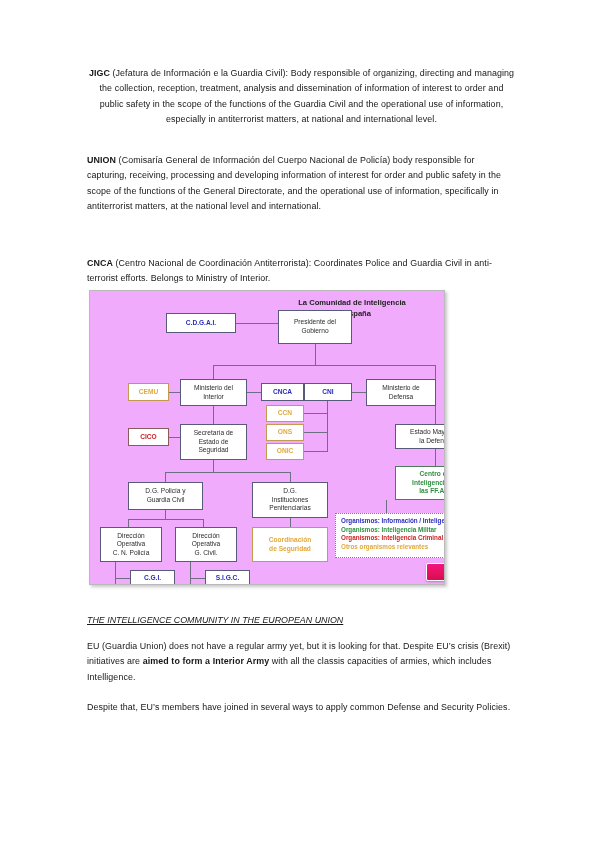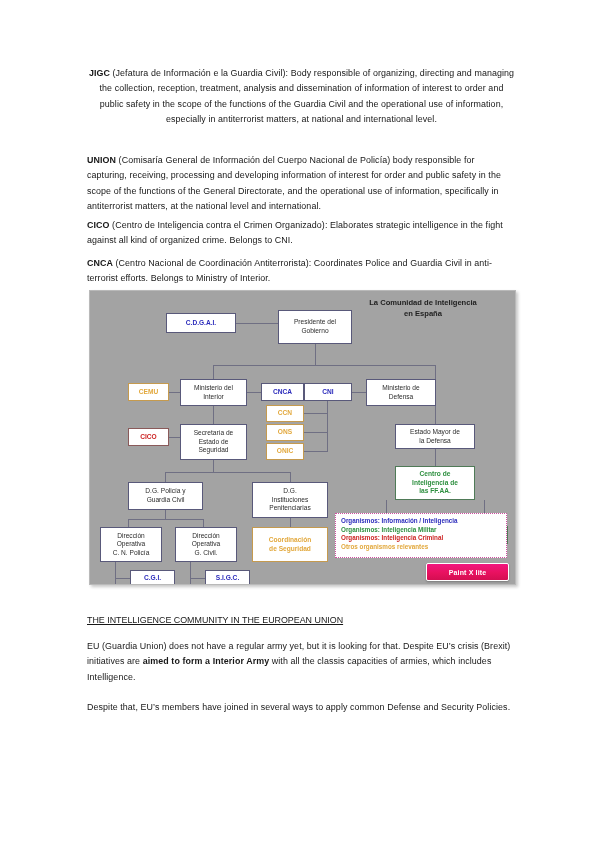--- a/index.html
+++ b/index.html
@@ -19,28 +19,29 @@
     text-align:left;
     color:#171717;
     letter-spacing:0.01em;
   }
   .para b{font-weight:bold;}
   .heading-underline{
     position:absolute;left:87px;width:429px;
     font-size:8.9px;line-height:15.4px;
     text-decoration:underline;
     color:#171717;
+    font-style:italic;
   }
 
   
   .diagram{
     position:absolute;
     left:89px;top:290px;
-    width:427px;height:295px;
-    background:#a3a3a3;
+    width:356px;height:295px;
+    background:#f0abfc;
     border:1px solid #b9b9b9;
     box-shadow:2px 2px 3px rgba(0,0,0,0.22);
     box-sizing:border-box;
     overflow:hidden;
   }
   .diagram-inner{position:absolute;left:0;top:0;width:100%;height:100%;}
   .dg-title{
     position:absolute;right:12px;top:7px;width:160px;
     text-align:center;
     font-size:7.6px;font-weight:bold;line-height:10.5px;
@@ -99,23 +100,20 @@
 <div class="page">
 
   <div class="para" style="top:66px;text-align:center;">
     <b>JIGC</b><span> (Jefatura de Información e la Guardia Civil): Body responsible of organizing, directing and managing the collection, reception, treatment, analysis and dissemination of information of interest to order and public safety in the scope of the functions of the Guardia Civil and the operational use of information, especially in antiterrorist matters, at national and international level.</span>
   </div>
 
   <div class="para" style="top:153px;">
     <b>UNION</b><span> (Comisaría General de Información del Cuerpo Nacional de Policía) body responsible for capturing, receiving, processing and developing information of interest for order and public safety in the scope of the functions of the General Directorate, and the operational use of information, specifically in antiterrorist matters, at the national level and international.</span>
   </div>
 
-  <div class="para" style="top:218px;">
-    <b>CICO</b><span> (Centro de Inteligencia contra el Crimen Organizado): Elaborates strategic intelligence in the fight against all kind of organized crime. Belongs to CNI.</span>
-  </div>
 
   <div class="para" style="top:256px;">
     <b>CNCA</b><span> (Centro Nacional de Coordinación Antiterrorista): Coordinates Police and Guardia Civil in anti-terrorist efforts. Belongs to Ministry of Interior.</span>
   </div>
 
   <div class="diagram">
     <div class="diagram-inner">
 
       <div class="dg-title">
         <div>La Comunidad de Inteligencia</div>

